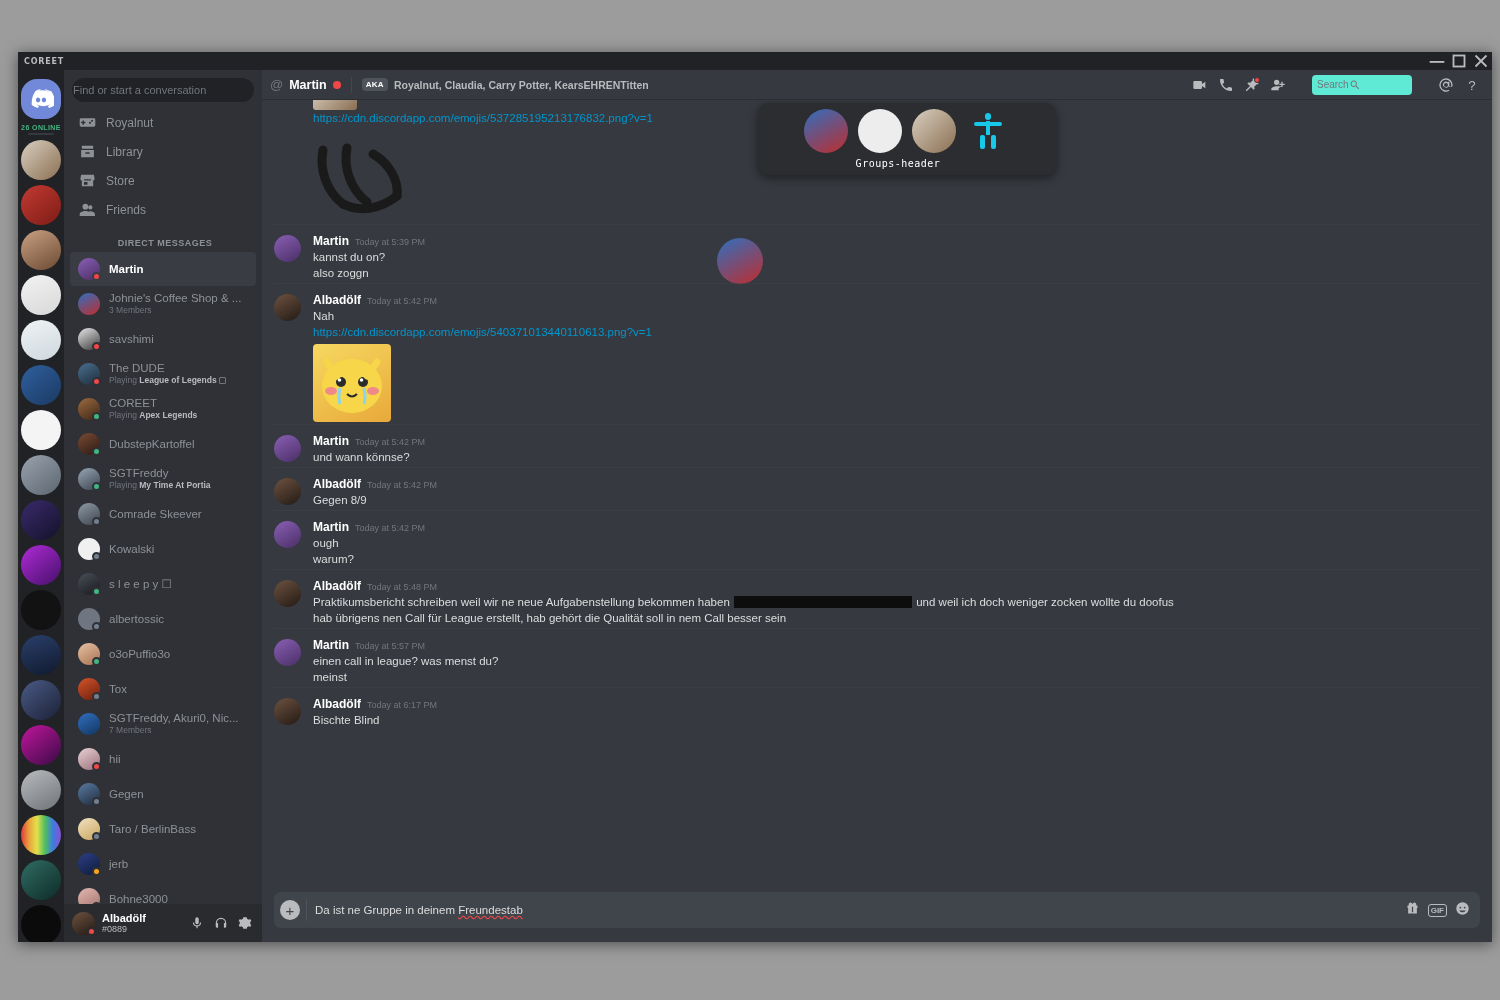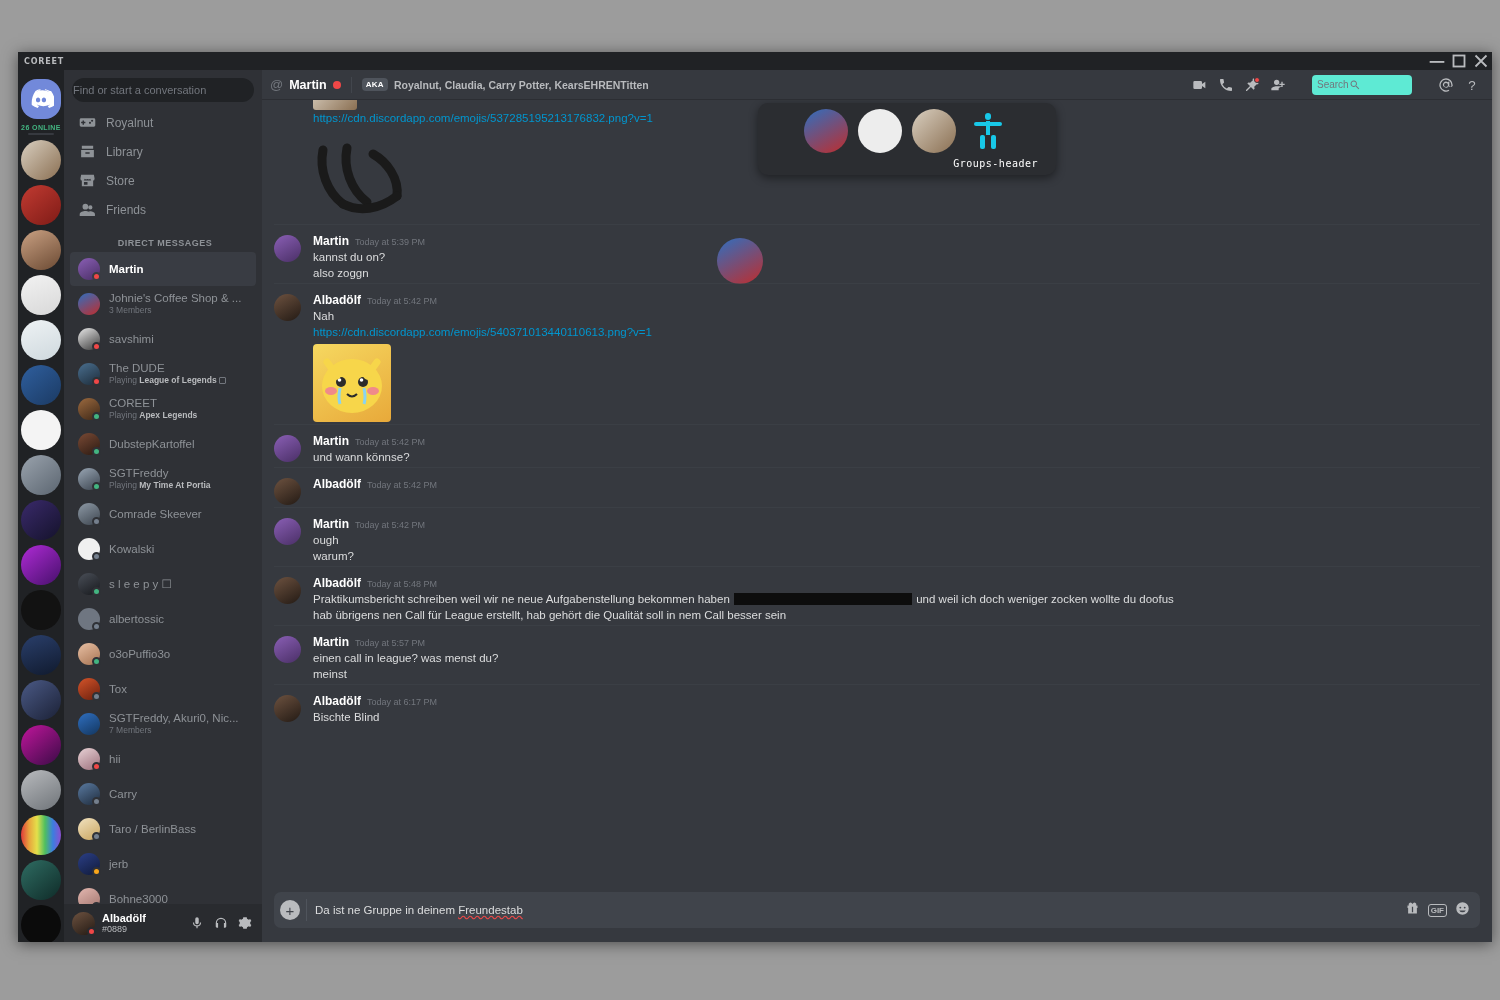--- a/index.html
+++ b/index.html
@@ -316,21 +316,21 @@
     padding-top: 6px;
   }
   .go-av {
     width: 44px; height: 44px; border-radius: 50%;
     overflow: hidden; position: relative; background: #4f545c;
   }
   .go-av.flat { background: transparent; }
   .groups-label {
     position: absolute;
     left: 0; right: 18px; bottom: 6px;
-    text-align: right;
+    text-align: center;
     font-family: "DejaVu Sans Mono", monospace;
     font-size: 10px;
     color: #fff;
     letter-spacing: .5px;
   }
 
   
   .composer-wrap { padding: 0 12px 14px; flex: 0 0 auto; }
   .composer {
     height: 36px;
@@ -675,21 +675,21 @@
                 </div>
               </div>
               <div class="dm-row">
                 <div class="dm-av-wrap">
                   <div class="dm-av gchief">
                     <div class="ph"></div>
                   </div>
                   <div class="status st-offline"></div>
                 </div>
                 <div class="dm-texts">
-                  <div class="dm-name">Carry</div>
+                  <div class="dm-name">Gegen</div>
                 </div>
               </div>
               <div class="dm-row">
                 <div class="dm-av-wrap">
                   <div class="dm-av gtaro">
                     <div class="ph"></div>
                   </div>
                   <div class="status st-offline"></div>
                 </div>
                 <div class="dm-texts">
@@ -874,20 +874,21 @@
               </div>
               <div class="msg divided">
                 <div class="msg-av ga">
                   <div class="ph"></div>
                 </div>
                 <div class="msg-body">
                   <div class="msg-head">
                     <span class="msg-author">Albadölf</span>
                     <span class="msg-time">Today at 5:42 PM</span>
                   </div>
+                  <div class="msg-line">Gegen 8/9</div>
                 </div>
               </div>
               <div class="msg divided">
                 <div class="msg-av gm">
                   <div class="ph"></div>
                 </div>
                 <div class="msg-body">
                   <div class="msg-head">
                     <span class="msg-author">Martin</span>
                     <span class="msg-time">Today at 5:42 PM</span>

